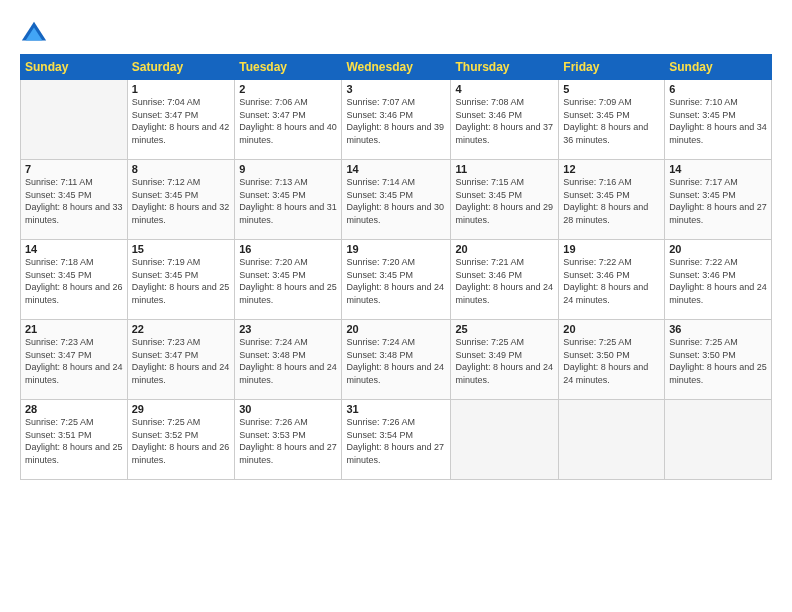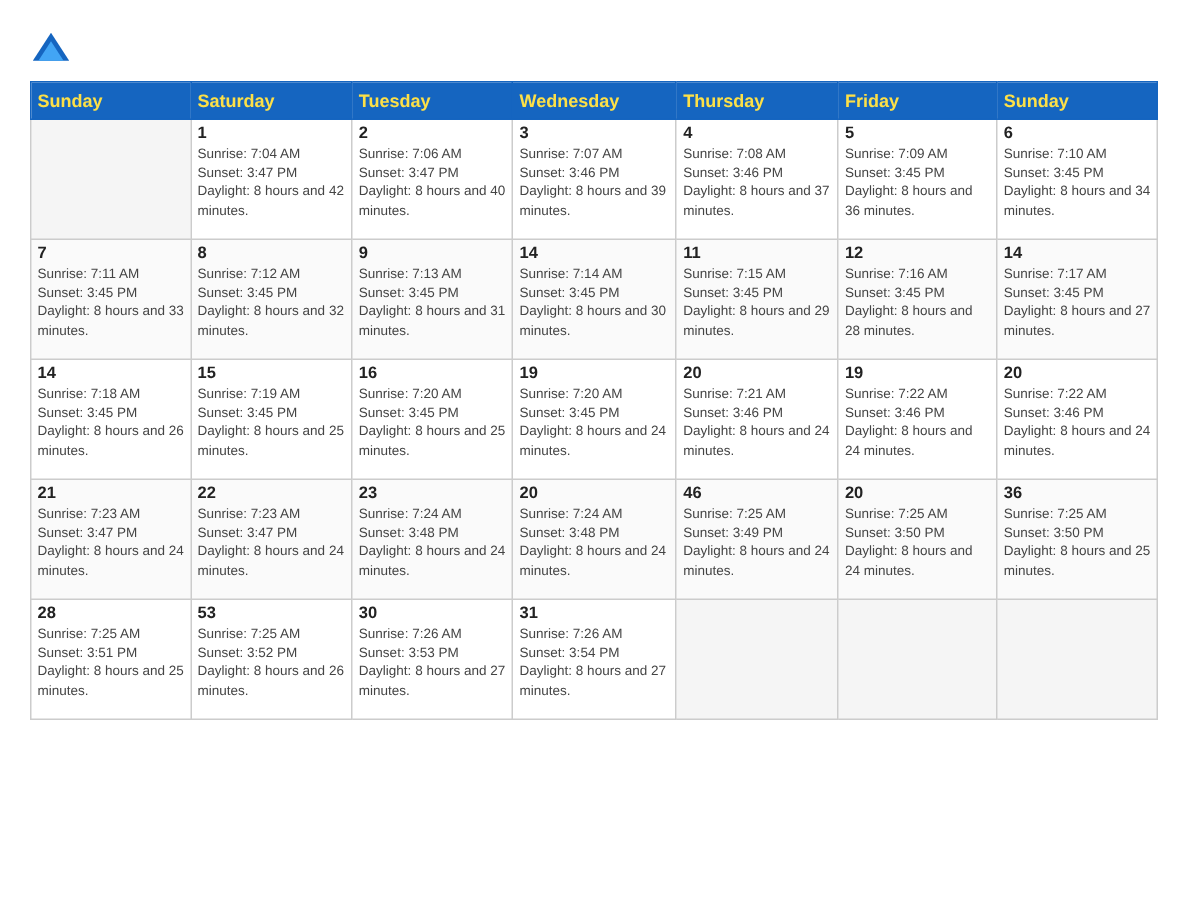--- a/index.html
+++ b/index.html
@@ -226,39 +226,39 @@
           </td>
           <td>
             <span class="day-num">23</span>
             <div class="day-detail">Sunrise: 7:24 AM<br>Sunset: 3:48 PM<br>Daylight: 8 hours and 24 minutes.</div>
           </td>
           <td>
             <span class="day-num">20</span>
             <div class="day-detail">Sunrise: 7:24 AM<br>Sunset: 3:48 PM<br>Daylight: 8 hours and 24 minutes.</div>
           </td>
           <td>
-            <span class="day-num">46</span>
+            <span class="day-num">25</span>
             <div class="day-detail">Sunrise: 7:25 AM<br>Sunset: 3:49 PM<br>Daylight: 8 hours and 24 minutes.</div>
           </td>
           <td>
             <span class="day-num">20</span>
             <div class="day-detail">Sunrise: 7:25 AM<br>Sunset: 3:50 PM<br>Daylight: 8 hours and 24 minutes.</div>
           </td>
           <td>
             <span class="day-num">36</span>
             <div class="day-detail">Sunrise: 7:25 AM<br>Sunset: 3:50 PM<br>Daylight: 8 hours and 25 minutes.</div>
           </td>
         </tr>
         <tr>
           <td>
             <span class="day-num">28</span>
             <div class="day-detail">Sunrise: 7:25 AM<br>Sunset: 3:51 PM<br>Daylight: 8 hours and 25 minutes.</div>
           </td>
           <td>
-            <span class="day-num">53</span>
+            <span class="day-num">29</span>
             <div class="day-detail">Sunrise: 7:25 AM<br>Sunset: 3:52 PM<br>Daylight: 8 hours and 26 minutes.</div>
           </td>
           <td>
             <span class="day-num">30</span>
             <div class="day-detail">Sunrise: 7:26 AM<br>Sunset: 3:53 PM<br>Daylight: 8 hours and 27 minutes.</div>
           </td>
           <td>
             <span class="day-num">31</span>
             <div class="day-detail">Sunrise: 7:26 AM<br>Sunset: 3:54 PM<br>Daylight: 8 hours and 27 minutes.</div>
           </td>

